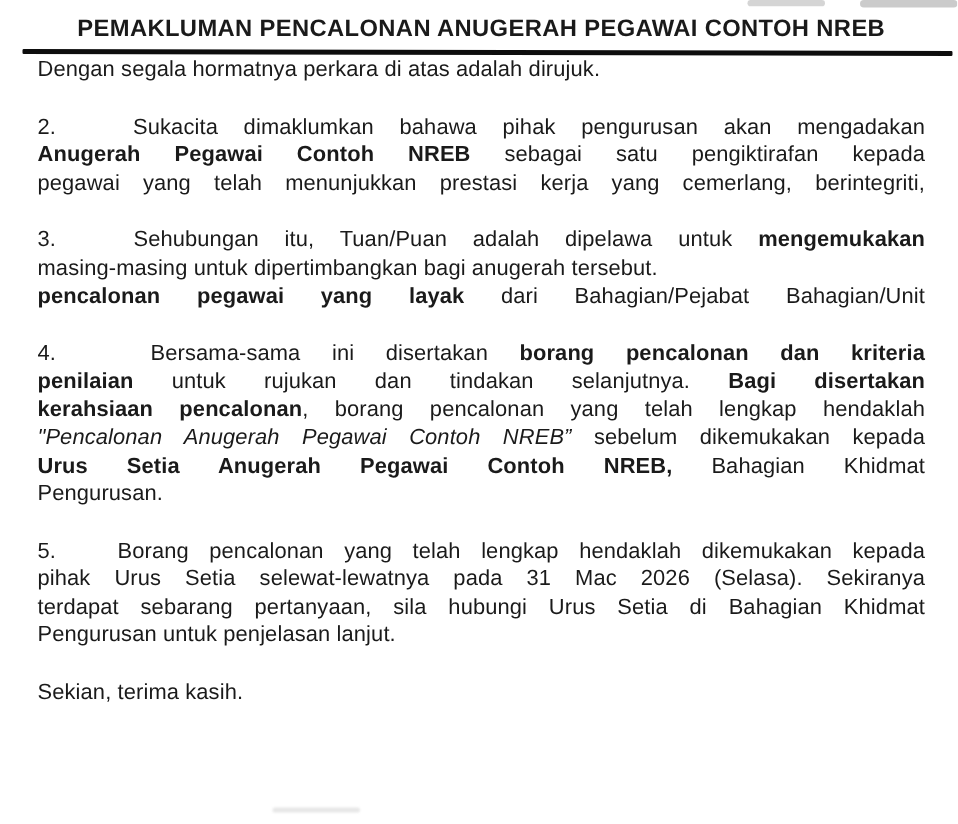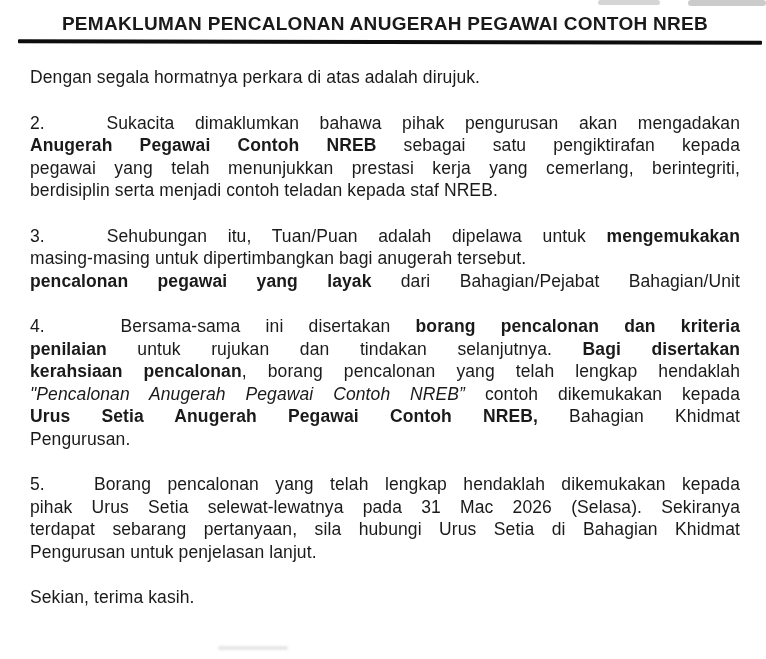--- a/index.html
+++ b/index.html
@@ -27,21 +27,20 @@
     color: var(--ink, #111111);
   }
   .title-rule {
     height: 4px;
     background: var(--rule, #0d0d0d);
     margin: 5px -22px 0 -12px;
     transform: rotate(0.12deg);
     border-radius: 1px;
   }
   .doc-body {
-    margin-top: 22px;
     font-size: 17.5px;
     line-height: 22.5px;
     letter-spacing: 0.1px;
   }
   .para { margin: 0 0 23px 0; }
   .line { display: block; }
   .line.jl {
     text-align: justify;
     text-align-last: justify;
   }
@@ -68,32 +67,31 @@
   <div class="title-rule"></div>
 
   <div class="doc-body">
       <div class="para">
         <span class="line"><span>Dengan segala hormatnya perkara di atas adalah dirujuk.</span></span>
       </div>
       <div class="para">
         <span class="line jl"><span>2.&nbsp;&nbsp;&nbsp;Sukacita dimaklumkan bahawa pihak pengurusan akan mengadakan</span></span>
         <span class="line jl"><span class="b">Anugerah Pegawai Contoh NREB</span><span> sebagai satu pengiktirafan kepada</span></span>
         <span class="line jl"><span>pegawai yang telah menunjukkan prestasi kerja yang cemerlang, berintegriti,</span></span>
-        <span class="line"><span>berdisiplin serta menjadi contoh teladan kepada staf NREB.</span></span>
       </div>
       <div class="para">
         <span class="line jl"><span>3.&nbsp;&nbsp;&nbsp;Sehubungan itu, Tuan/Puan adalah dipelawa untuk </span><span class="b">mengemukakan</span></span>
         <span class="line"><span>masing-masing untuk dipertimbangkan bagi anugerah tersebut.</span></span>
         <span class="line jl"><span class="b">pencalonan pegawai yang layak</span><span> dari Bahagian/Pejabat Bahagian/Unit</span></span>
       </div>
       <div class="para">
         <span class="line jl"><span>4.&nbsp;&nbsp;&nbsp;Bersama-sama ini disertakan </span><span class="b">borang pencalonan dan kriteria</span></span>
         <span class="line jl"><span class="b">penilaian</span><span> untuk rujukan dan tindakan selanjutnya. </span><span class="b">Bagi disertakan</span></span>
         <span class="line jl"><span class="b">kerahsiaan pencalonan</span><span>, borang pencalonan yang telah lengkap hendaklah</span></span>
-        <span class="line jl"><span class="i">"Pencalonan Anugerah Pegawai Contoh NREB”</span><span> contoh dikemukakan kepada</span></span>
+        <span class="line jl"><span class="i">"Pencalonan Anugerah Pegawai Contoh NREB”</span><span> sebelum dikemukakan kepada</span></span>
         <span class="line jl"><span class="b">Urus Setia Anugerah Pegawai Contoh NREB,</span><span> Bahagian Khidmat</span></span>
         <span class="line"><span>Pengurusan.</span></span>
       </div>
       <div class="para">
         <span class="line jl"><span>5.&nbsp;&nbsp;&nbsp;Borang pencalonan yang telah lengkap hendaklah dikemukakan kepada</span></span>
         <span class="line jl"><span>pihak Urus Setia selewat-lewatnya pada 31 Mac 2026 (Selasa). Sekiranya</span></span>
         <span class="line jl"><span>terdapat sebarang pertanyaan, sila hubungi Urus Setia di Bahagian Khidmat</span></span>
         <span class="line"><span>Pengurusan untuk penjelasan lanjut.</span></span>
       </div>
       <div class="para">

